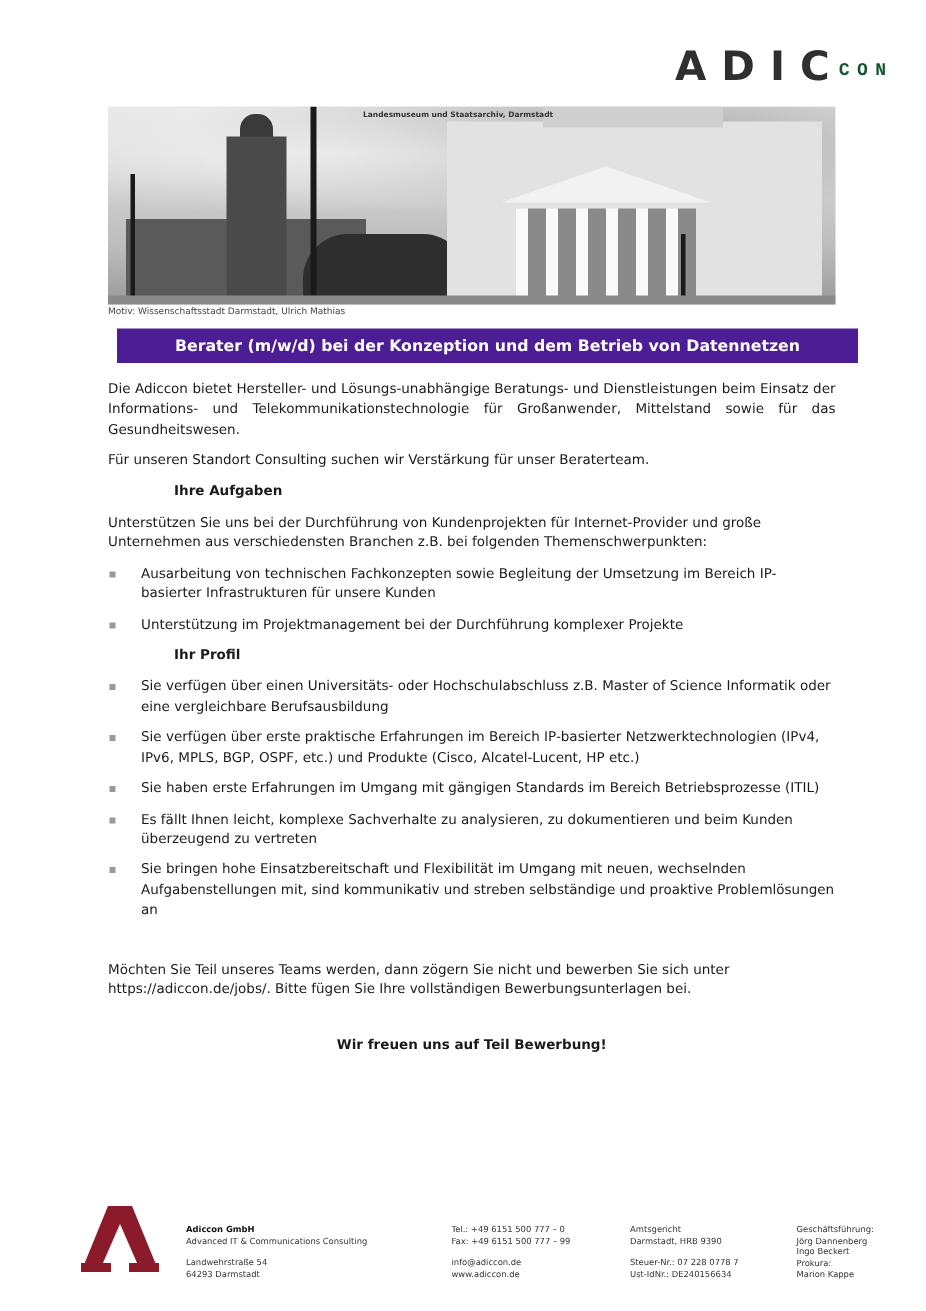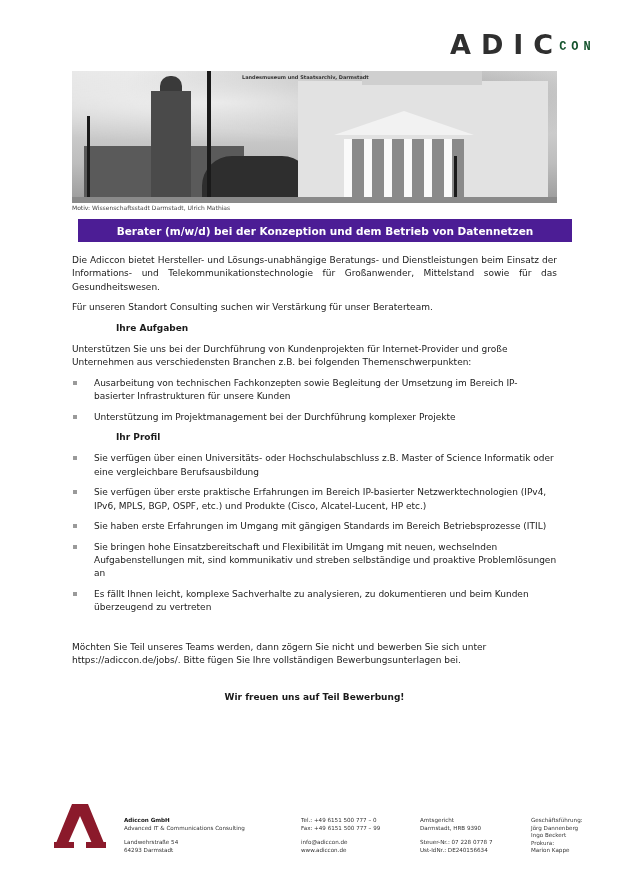--- a/index.html
+++ b/index.html
@@ -89,22 +89,22 @@
   <p>Unterstützen Sie uns bei der Durchführung von Kundenprojekten für Internet-Provider und große Unternehmen aus verschiedensten Branchen z.B. bei folgenden Themenschwerpunkten:</p>
   <ul>
     <li><span class="bullet"></span><span>Ausarbeitung von technischen Fachkonzepten sowie Begleitung der Umsetzung im Bereich IP-basierter Infrastrukturen für unsere Kunden</span></li>
     <li><span class="bullet"></span><span>Unterstützung im Projektmanagement bei der Durchführung komplexer Projekte</span></li>
   </ul>
   <h3>Ihr Profil</h3>
   <ul>
     <li><span class="bullet"></span><span>Sie verfügen über einen Universitäts- oder Hochschulabschluss z.B. Master of Science Informatik oder eine vergleichbare Berufsausbildung</span></li>
     <li><span class="bullet"></span><span>Sie verfügen über erste praktische Erfahrungen im Bereich IP-basierter Netzwerktechnologien (IPv4, IPv6, MPLS, BGP, OSPF, etc.) und Produkte (Cisco, Alcatel-Lucent, HP etc.)</span></li>
     <li><span class="bullet"></span><span>Sie haben erste Erfahrungen im Umgang mit gängigen Standards im Bereich Betriebsprozesse (ITIL)</span></li>
+    <li><span class="bullet"></span><span>Es fällt Ihnen leicht, komplexe Sachverhalte zu analysieren, zu dokumentieren und beim Kunden überzeugend zu vertreten</span></li>
     <li><span class="bullet"></span><span>Sie bringen hohe Einsatzbereitschaft und Flexibilität im Umgang mit neuen, wechselnden Aufgabenstellungen mit, sind kommunikativ und streben selbständige und proaktive Problemlösungen an</span></li>
-    <li><span class="bullet"></span><span>Es fällt Ihnen leicht, komplexe Sachverhalte zu analysieren, zu dokumentieren und beim Kunden überzeugend zu vertreten</span></li>
   </ul>
   <p class="closing">Möchten Sie Teil unseres Teams werden, dann zögern Sie nicht und bewerben Sie sich unter https://adiccon.de/jobs/. Bitte fügen Sie Ihre vollständigen Bewerbungsunterlagen bei.</p>
   <p class="cta">Wir freuen uns auf Teil Bewerbung!</p>
 </div>
 
 <svg class="footer-logo" viewBox="0 0 52 44">
   <polygon points="18,0 34,0 52,44 40,44 26,12 12,44 0,44" fill="#8b1a2b"></polygon>
   <rect x="0" y="38" width="20" height="6" fill="#8b1a2b"></rect>
   <rect x="32" y="38" width="20" height="6" fill="#8b1a2b"></rect>
 </svg>

